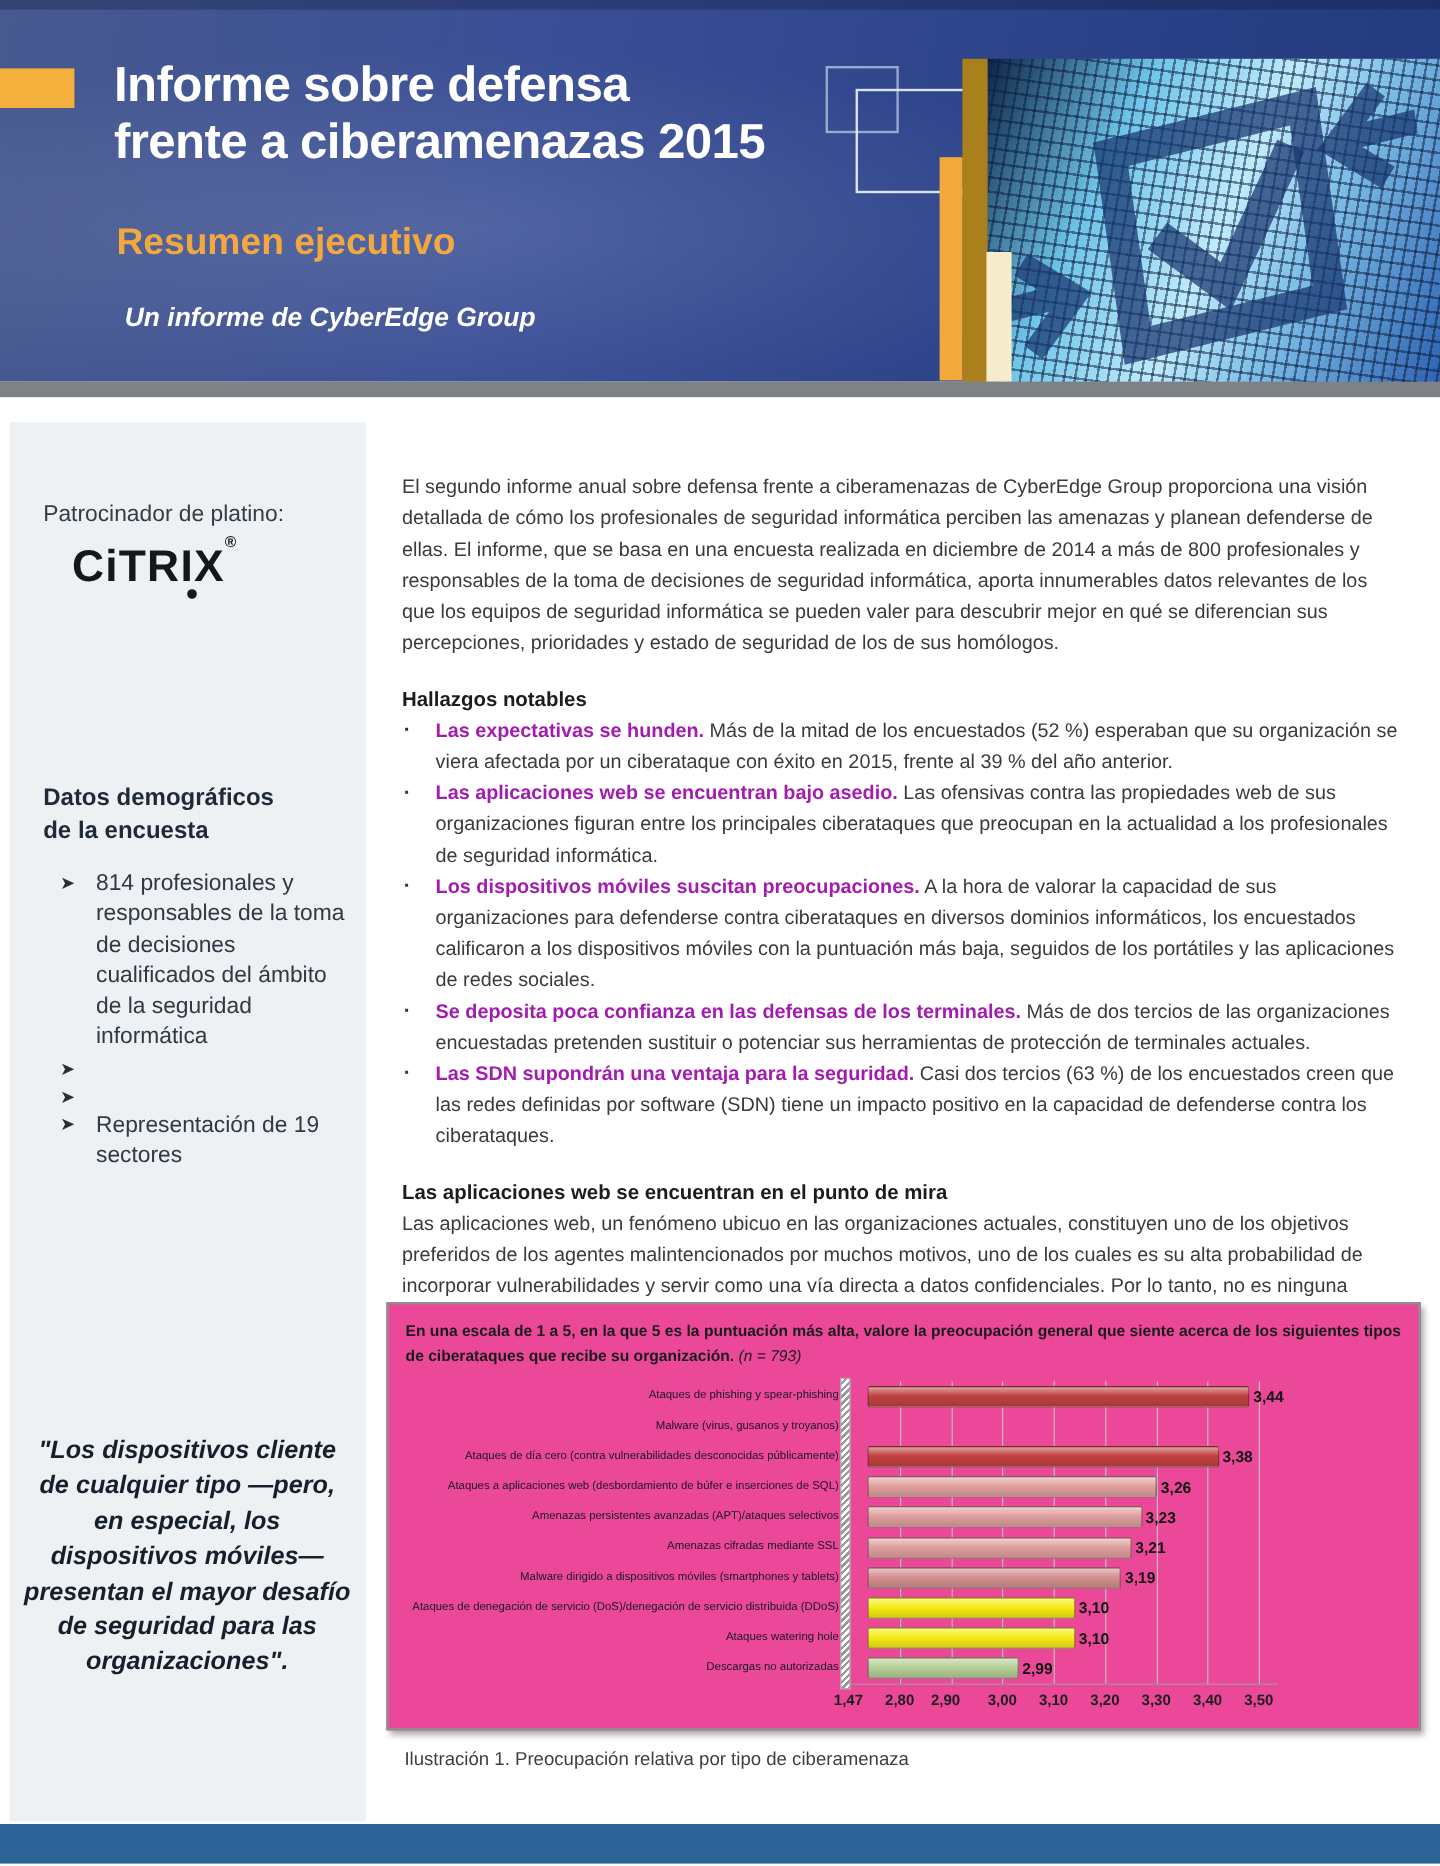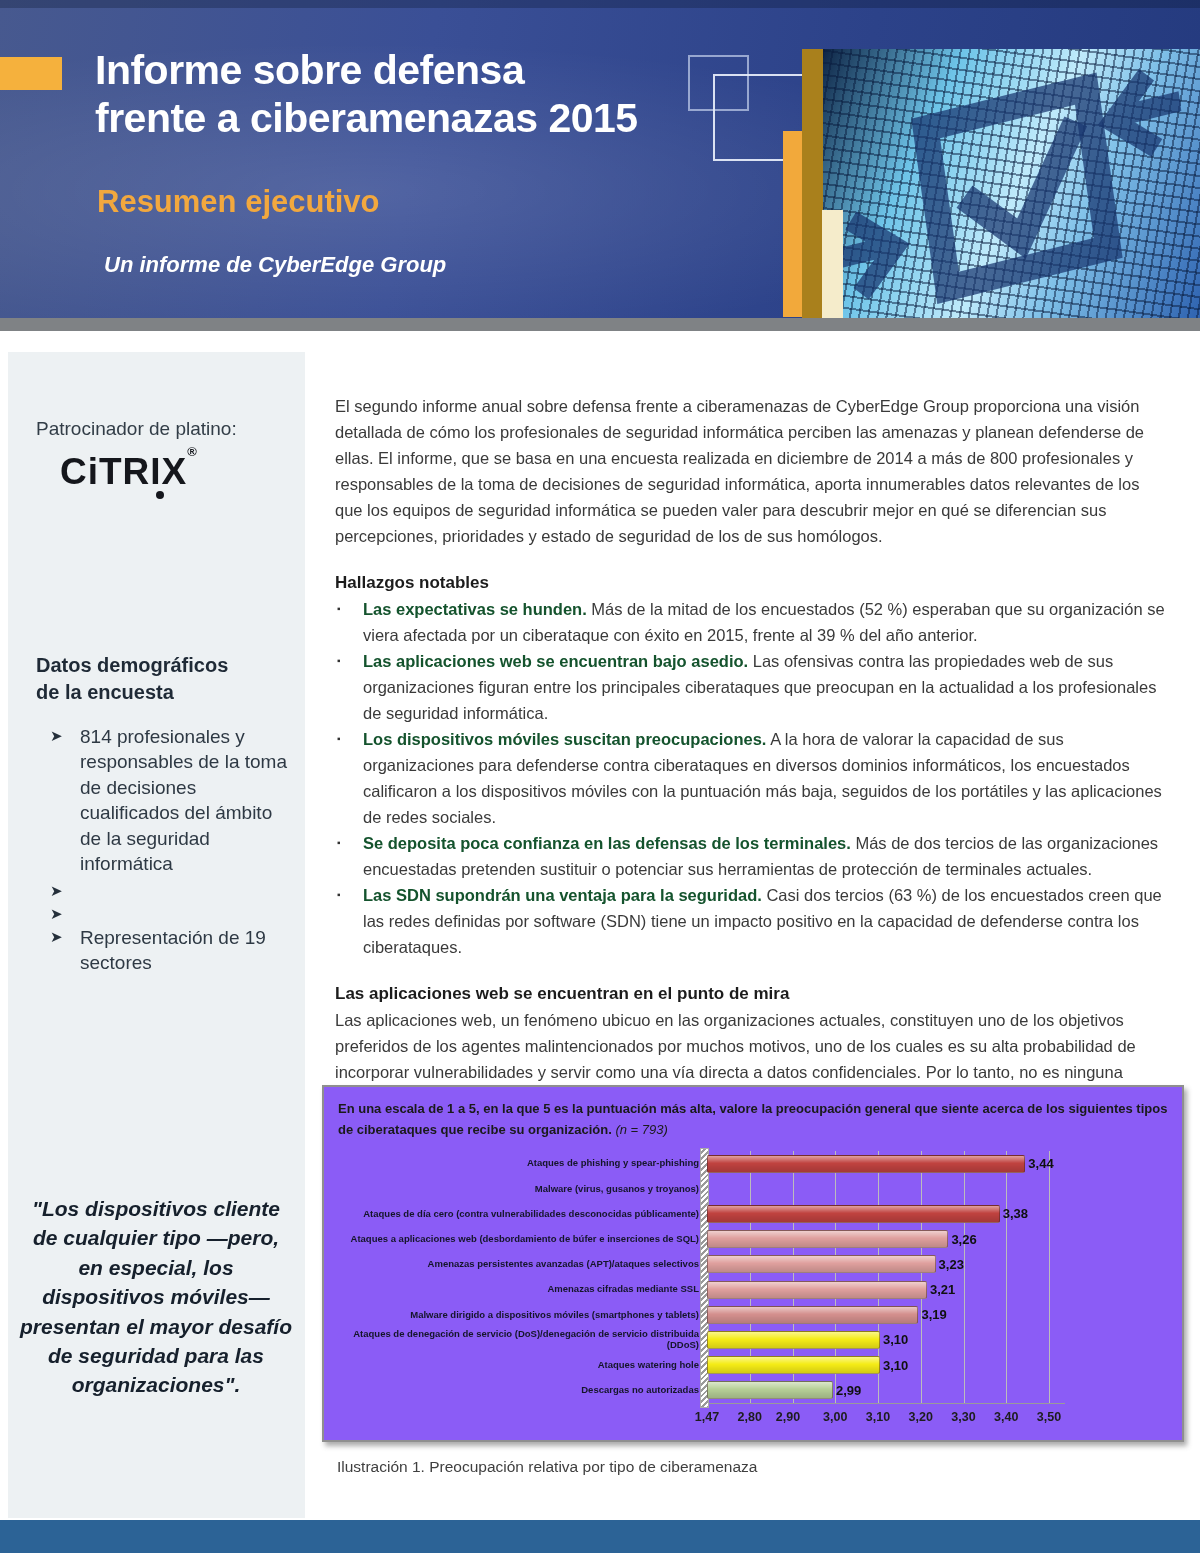--- a/index.html
+++ b/index.html
@@ -48,36 +48,36 @@
          font-size:21px;font-weight:bold;font-style:italic;color:#16202c;line-height:1.40;}
 
   
   .main{position:absolute;left:335px;top:393px;width:832px;color:#3a3a3a;}
   .main p{margin:0;font-size:16.5px;line-height:26px;}
   .h3{margin:24px 0 3px 0;font-size:17px;font-weight:bold;color:#1c1c1c;}
   .findings{margin:2px 0 0 0;padding:0;list-style:none;}
   .findings li{display:flex;margin:0;}
   .fmark{flex:0 0 26px;font-size:10px;color:#333;padding-top:7px;padding-left:2px;}
   .ftext{font-size:16.5px;line-height:26px;}
-  .lead{font-weight:bold;color:#14532d;}
-
-  
-  .chart-box{position:absolute;left:322px;top:1085px;width:858px;height:353px;background:#8b5cf6;
+  .lead{font-weight:bold;color:#a21caf;}
+
+  
+  .chart-box{position:absolute;left:322px;top:1085px;width:858px;height:353px;background:#ec4899;
              border:2px solid #8f8f8f;box-shadow:3px 4px 5px rgba(70,70,70,.45);}
   .chart-title{margin:12px 14px 0 14px;font-size:13px;font-weight:bold;color:#1a1a1a;line-height:1.6;}
   .chart-title .note{font-style:italic;font-weight:normal;}
   .chart-area{position:absolute;left:12px;top:64px;width:834px;height:300px;}
   #chart-grid{position:absolute;left:371px;top:0;width:358px;height:252px;border-bottom:1px solid #9a9a9a;}
   .gline{position:absolute;top:0;width:1px;height:252px;background:#bcbcbc;}
   .hatch{position:absolute;left:364px;top:-3px;width:7px;height:258px;border:1px solid #ababab;
          background:repeating-linear-gradient(135deg,#ffffff 0 2px,#9a9a9a 2px 4px);}
   #chart-rows{position:absolute;left:0;top:0;width:834px;height:252px;z-index:2;}
   .crow{display:flex;align-items:center;height:25.2px;}
-  .clabel{flex:0 0 363px;width:363px;padding-right:8px;text-align:right;
-          font-size:9.5px;font-weight:bold;color:#15152a;line-height:1.1;}
+  .clabel{flex:0 0 363px;width:363px;padding-right:24px;text-align:right;
+          font-size:9.5px;font-weight:normal;color:#15152a;line-height:1.1;}
   .cbarzone{position:relative;flex:1;display:flex;align-items:center;}
   .cbar{height:16px;border:1px solid rgba(60,30,30,.45);border-radius:2px;
         background-image:linear-gradient(to bottom,rgba(255,255,255,.5),rgba(255,255,255,0) 45%,rgba(0,0,0,.14));}
   .cval{margin-left:3px;font-size:13px;font-weight:bold;color:#101010;white-space:nowrap;}
   #chart-ticks{position:absolute;left:0;top:259px;width:834px;height:20px;}
   .ctick{position:absolute;width:44px;text-align:center;font-size:12.5px;font-weight:bold;color:#1d1d1d;}
   .fig-caption{position:absolute;left:337px;top:1458px;font-size:15.5px;color:#3f3f3f;}
 </style>
 </head>
 <body>

